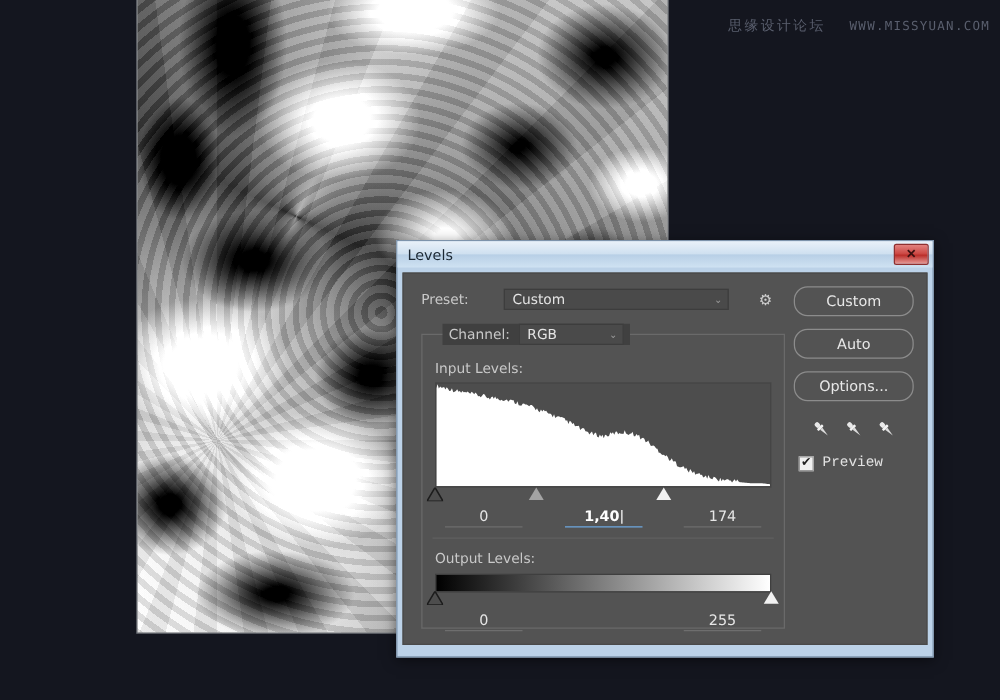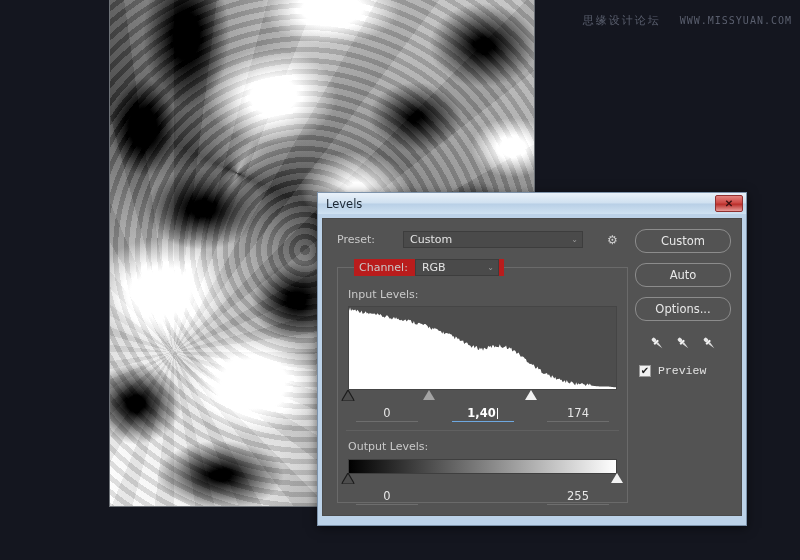--- a/index.html
+++ b/index.html
@@ -159,21 +159,21 @@
 
   
   #input-group {
     position: absolute;
     left: 14px; top: 48px; right: 113px; bottom: 12px;
     border: 1px solid #6a6a6a;
     box-sizing: border-box;
   }
   #channel-row {
     position: absolute; left: 16px; top: -9px;
-    background: #b91c1c;
+    background: #404040;
     padding: 0 5px;
     display: flex; align-items: center; gap: 7px;
   }
   #channel-combo { width: 84px; }
 
   #input-levels-label { position: absolute; left: 10px; top: 20px; }
 
   #histogram-box {
     position: absolute; left: 10px; top: 38px; right: 10px;
     height: 82px;

